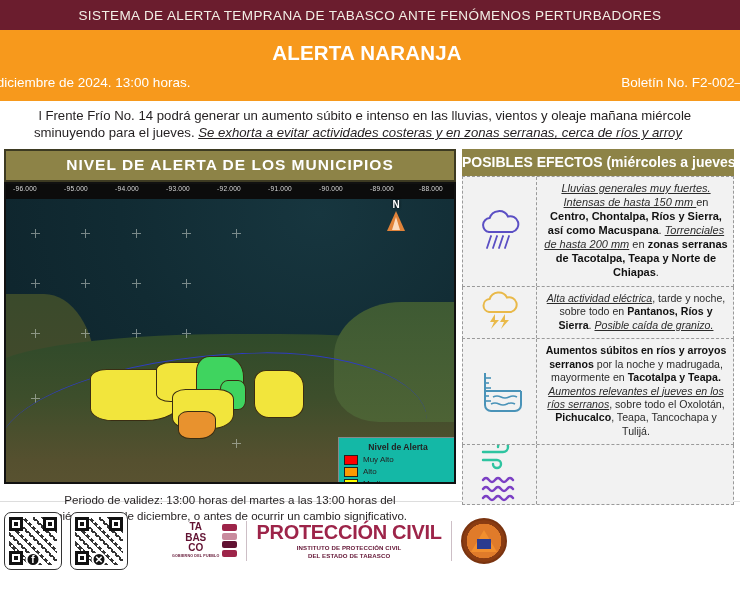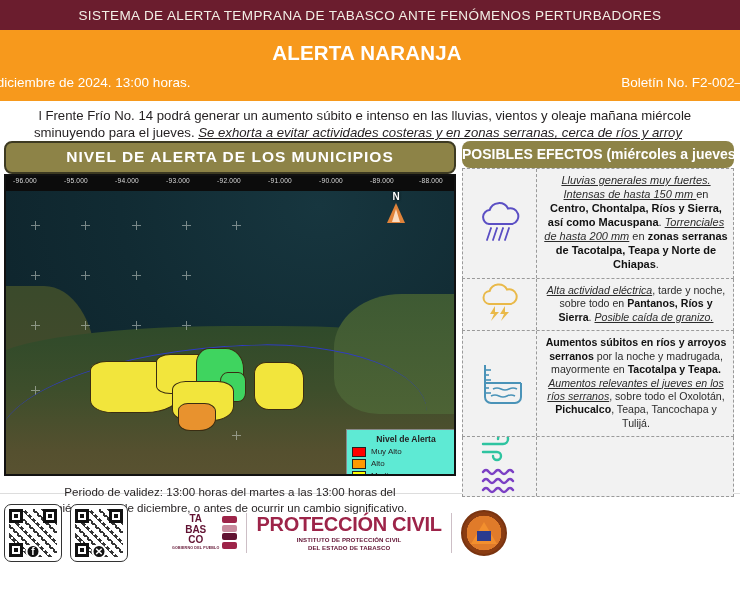--- a/index.html
+++ b/index.html
@@ -29,36 +29,36 @@
     font-size:13.5px; padding:0 6px; white-space:nowrap; overflow:hidden;
   }
   .hdr-date .left{ margin-left:-28px; }
   .hdr-date .right{ margin-right:-8px; }
 
   
   .intro{
     padding:6px 2px 5px 2px;
     font-size:13.2px; line-height:1.32;
     text-align:center; color:#231f20;
-    height:40px; overflow:hidden; white-space:nowrap;
+    height:48px; overflow:hidden; white-space:nowrap;
   }
   .intro .l1{ display:block; margin-left:-10px; }
   .intro .l2{ display:block; margin-left:-24px; }
   .intro i{ font-style:italic; text-decoration:underline; }
 
   
   .cols{ display:flex; gap:6px; padding:0 4px; height:352px; }
   .col-left{ width:452px; }
   .col-right{ width:272px; }
 
   
   .band{
     background:#8d8347; color:#fff;
     font-weight:800; font-size:15.5px; letter-spacing:1px;
-    text-align:center; padding:5px 0 6px; white-space:nowrap;border-radius:8px;
+    text-align:center; padding:5px 0 6px; white-space:nowrap;
   }
   .band-left{ border:2px solid #3d3a22; }
   .band-right{ font-size:14px; letter-spacing:0; }
 
   .map{
     position:relative; height:302px; border:2px solid #111;
     background:#2b4a3f; overflow:hidden;
   }
   .sea{
     position:absolute; inset:0;
@@ -118,22 +118,22 @@
     border-bottom:20px solid #e0833a;
   }
   .compass .arrow2{
     width:0;height:0;margin:-14px auto 0;
     border-left:4px solid transparent;border-right:4px solid transparent;
     border-bottom:13px solid #fbdcc0;
   }
 
   
   .legend{
-    position:absolute; left:340px; top:253px; width:120px;
-    background:#5eead4; border:1px solid #888; padding:4px 5px 5px;
+    position:absolute; left:332px; top:253px; width:120px;
+    background:#14b8a6; border:1px solid #888; padding:4px 5px 5px;
     font-size:8px; line-height:1.18;
   }
   .legend h4{ font-size:8.6px; text-align:center; margin-bottom:3px; }
   .legend .row{ display:flex; align-items:center; gap:5px; margin-bottom:2px; }
   .legend .sw{ width:14px; height:10px; border:1px solid #222; flex:0 0 auto; }
   .legend .row span{ font-weight:400; }
 
   
   .validez{
     text-align:center; font-size:11.6px; line-height:1.35;

